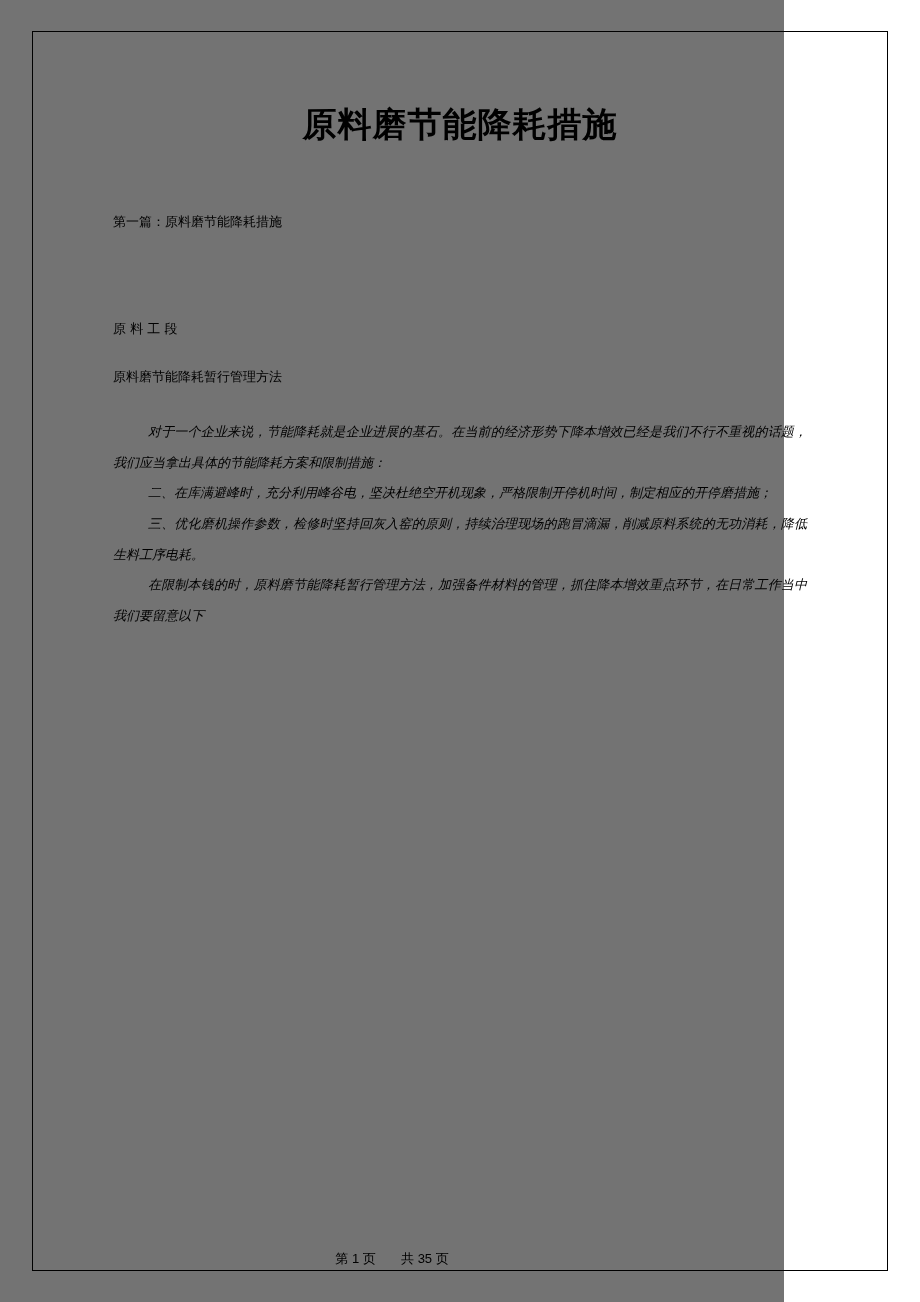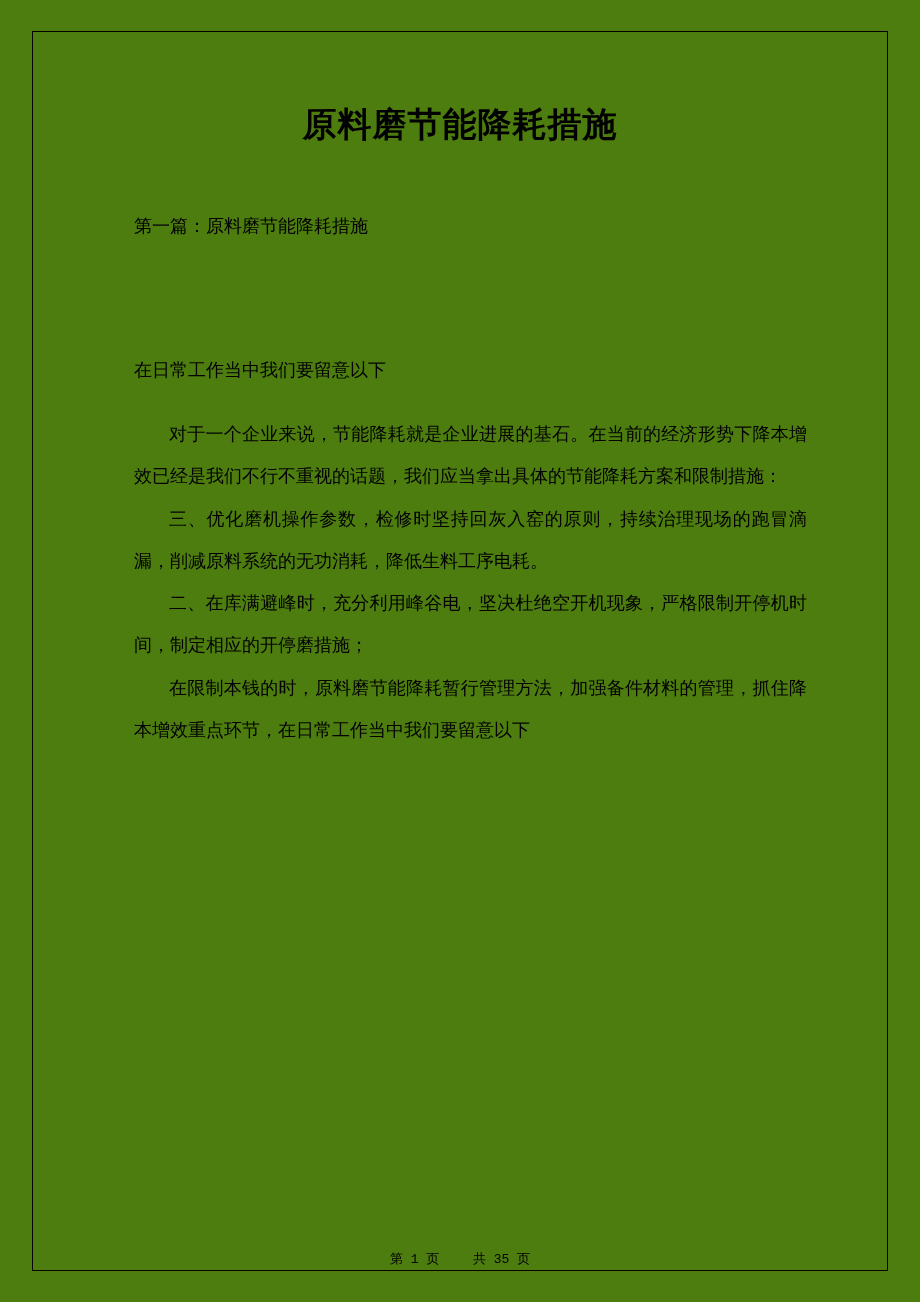--- a/index.html
+++ b/index.html
@@ -8,24 +8,24 @@
     background: #ffffff;
   }
   body {
     width: 920px;
     height: 1302px;
     font-family: "Liberation Sans", sans-serif;
     color: #000000;
   }
   .page {
     position: relative;
-    width: 920px;
+    width: 784px;
     height: 1302px;
     box-sizing: border-box;
-    background: #4d7c0f;
+    background: #737373;
   }
   .page-border {
     position: absolute;
     left: 32px;
     top: 31px;
     width: 856px;
     height: 1240px;
     border: 1px solid #000000;
     box-sizing: border-box;
     pointer-events: none;
@@ -47,46 +47,45 @@
     font-weight: bold;
     text-align: center;
     letter-spacing: 1px;
     line-height: 1.2;
     padding-top: 72px;
     color: #000000;
   }
   .body-block {
     margin-top: 46px;
     font-family: "DejaVu Sans", sans-serif;
-    font-size: 18px;
+    font-size: 13px;
     line-height: 1.45;
     color: #000;
-    margin-left: 21px;
   }
   p.para {
     margin: 0;
     padding: 0;
     text-align: justify;
     text-justify: inter-ideograph;
   }
   
   .gap-sm { height: 22px; }
   .gap-md { height: 58px; }
   .gap-lg { height: 30px; }
-  .line-sp { line-height: 2.35; }
+  .line-sp { line-height: 2.35; font-style: italic; }
   .indent-2 { padding-left: 24px; }
   .indent-3 { padding-left: 12px; }
   .para-ind { text-indent: 35px; }
   .footer {
     position: absolute;
     left: 0;
     right: 0;
     bottom: 34px;
     text-align: center;
-    font-family: Liberation Mono, monospace;
+    font-family: Liberation Sans, sans-serif;
     font-size: 13px;
     color: #000;
   }
   .footer .sep { display: inline-block; width: 18px; }
 </style>
 </head>
 <body>
 
 <div class="page">
 
@@ -100,33 +99,34 @@
 
       <div class="gap-sm"></div>
 
       <p class="para indent-3">第一篇：原料磨节能降耗措施</p>
 
       <div class="gap-md"></div>
 
 
       <div class="gap-lg"></div>
 
+      <p class="para indent-2">原 料 工 段</p>
 
       <div class="gap-lg"></div>
 
-      <p class="para indent-3">在日常工作当中我们要留意以下</p>
+      <p class="para indent-3">原料磨节能降耗暂行管理方法</p>
 
       <div class="gap-lg"></div>
 
       <p class="para para-ind line-sp">对于一个企业来说，节能降耗就是企业进展的基石。在当前的经济形势下降本增效已经是我们不行不重视的话题，我们应当拿出具体的节能降耗方案和限制措施：</p>
 
 
+      <p class="para para-ind line-sp">二、在库满避峰时，充分利用峰谷电，坚决杜绝空开机现象，严格限制开停机时间，制定相应的开停磨措施；</p>
+
       <p class="para para-ind line-sp">三、优化磨机操作参数，检修时坚持回灰入窑的原则，持续治理现场的跑冒滴漏，削减原料系统的无功消耗，降低生料工序电耗。</p>
-
-      <p class="para para-ind line-sp">二、在库满避峰时，充分利用峰谷电，坚决杜绝空开机现象，严格限制开停机时间，制定相应的开停磨措施；</p>
 
       <p class="para para-ind line-sp">在限制本钱的时，原料磨节能降耗暂行管理方法，加强备件材料的管理，抓住降本增效重点环节，在日常工作当中我们要留意以下</p>
 
     </div>
   </div>
 
   <div class="footer">
     <span>第 1 页</span>
     <span class="sep"></span>
     <span>共 35 页</span>

